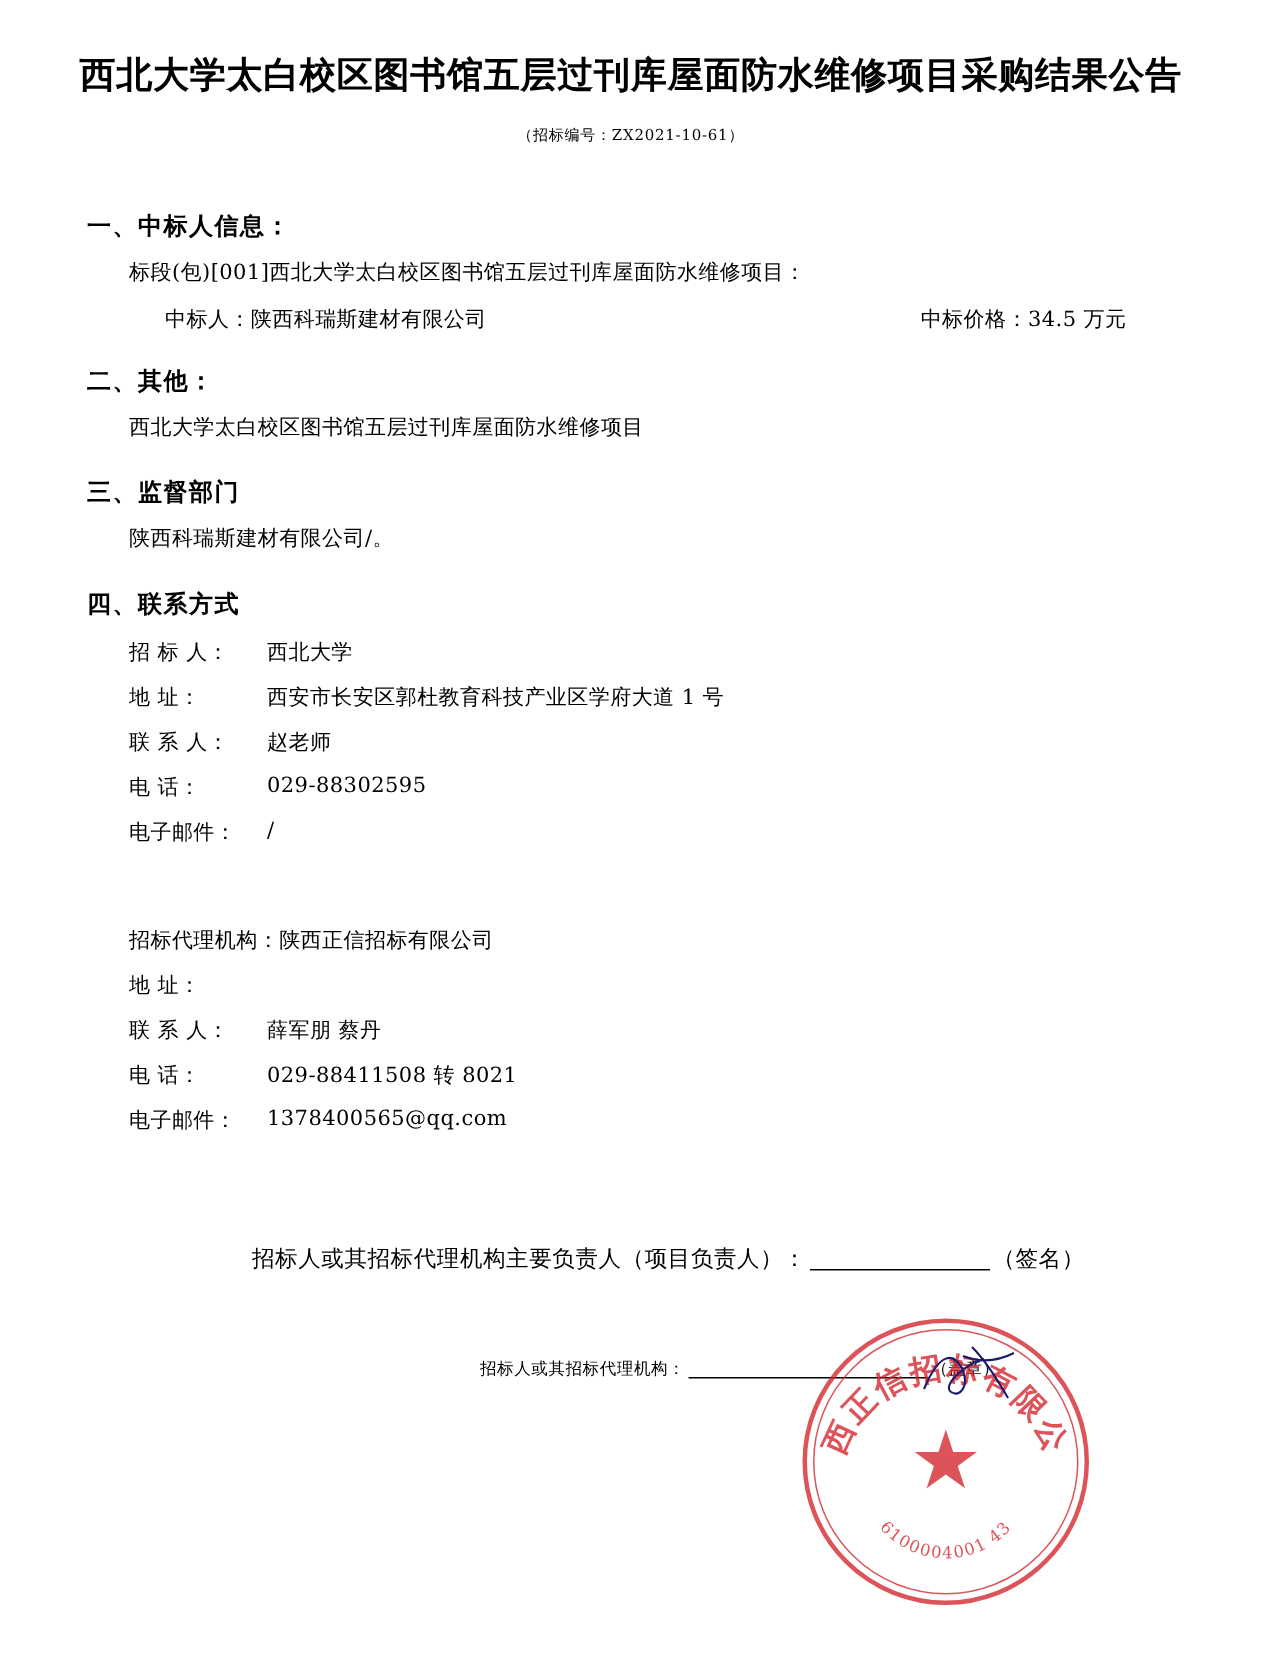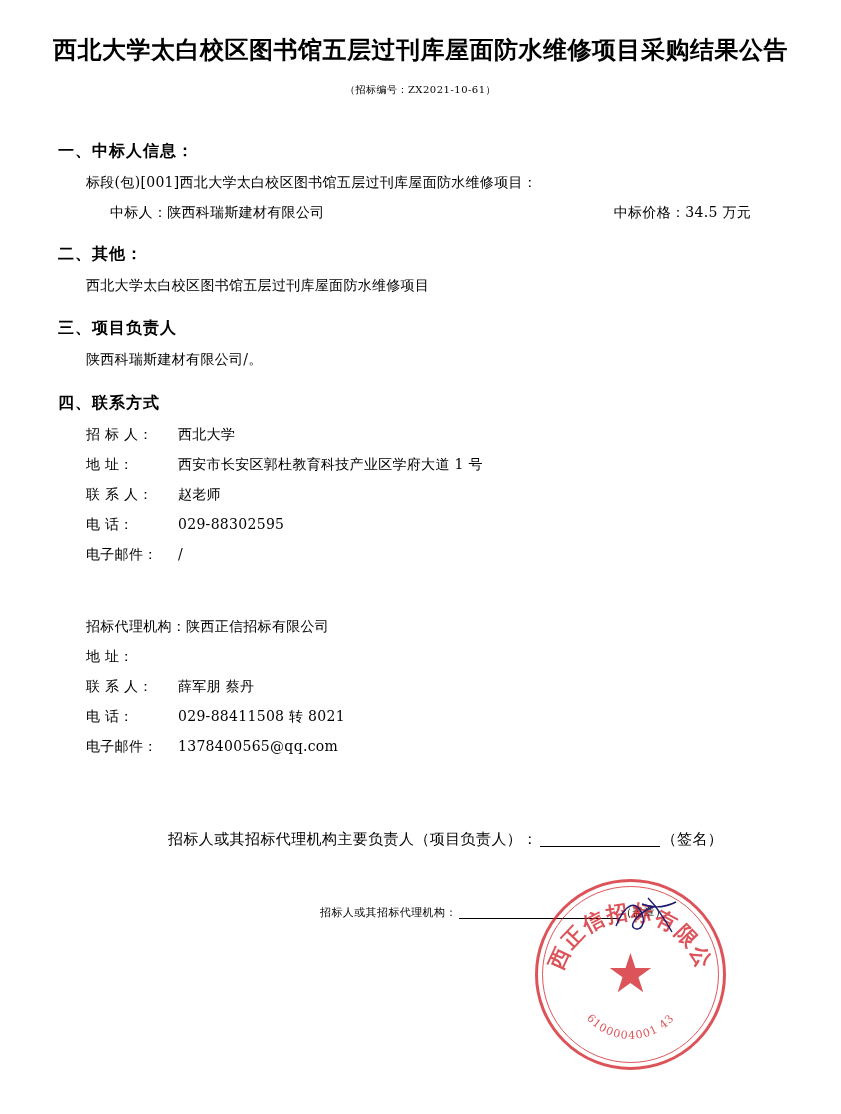--- a/index.html
+++ b/index.html
@@ -180,21 +180,21 @@
         <span>中标人：</span><span>陕西科瑞斯建材有限公司</span>
       </div>
       <div class="c2">
         <span>中标价格：</span><span>34.5 万元</span>
       </div>
     </div>
 
     <div class="section-head">二、其他：</div>
     <div class="para">西北大学太白校区图书馆五层过刊库屋面防水维修项目</div>
 
-    <div class="section-head">三、项目负责人</div>
+    <div class="section-head">三、监督部门</div>
     <div class="para">陕西科瑞斯建材有限公司/。</div>
 
     <div class="section-head">四、联系方式</div>
 
     <div class="field">
       <span class="lbl">招 标 人：</span>
       <span class="val">西北大学</span>
     </div>
     <div class="field">
       <span class="lbl">地    址：</span>

